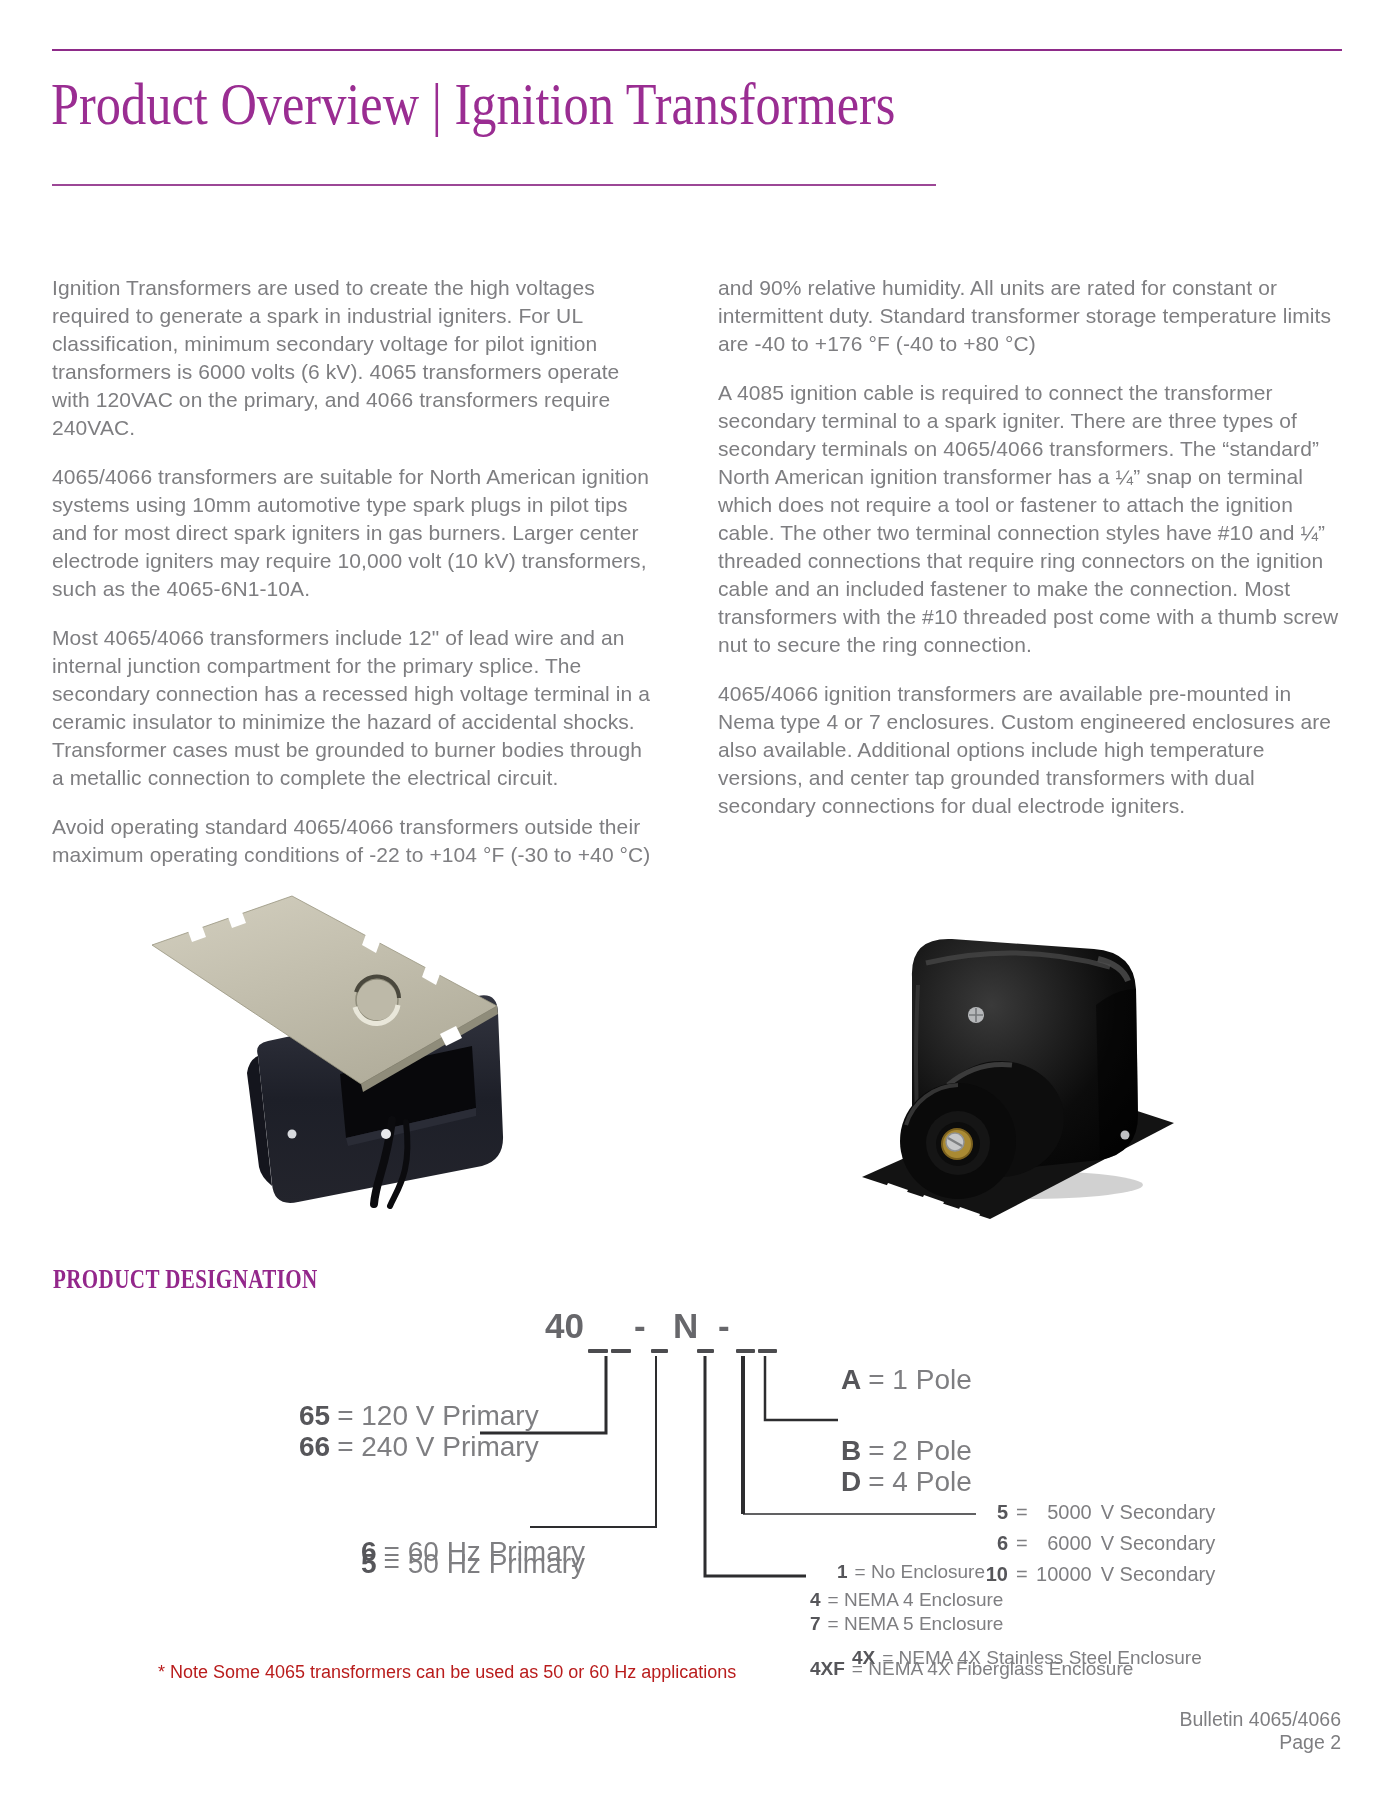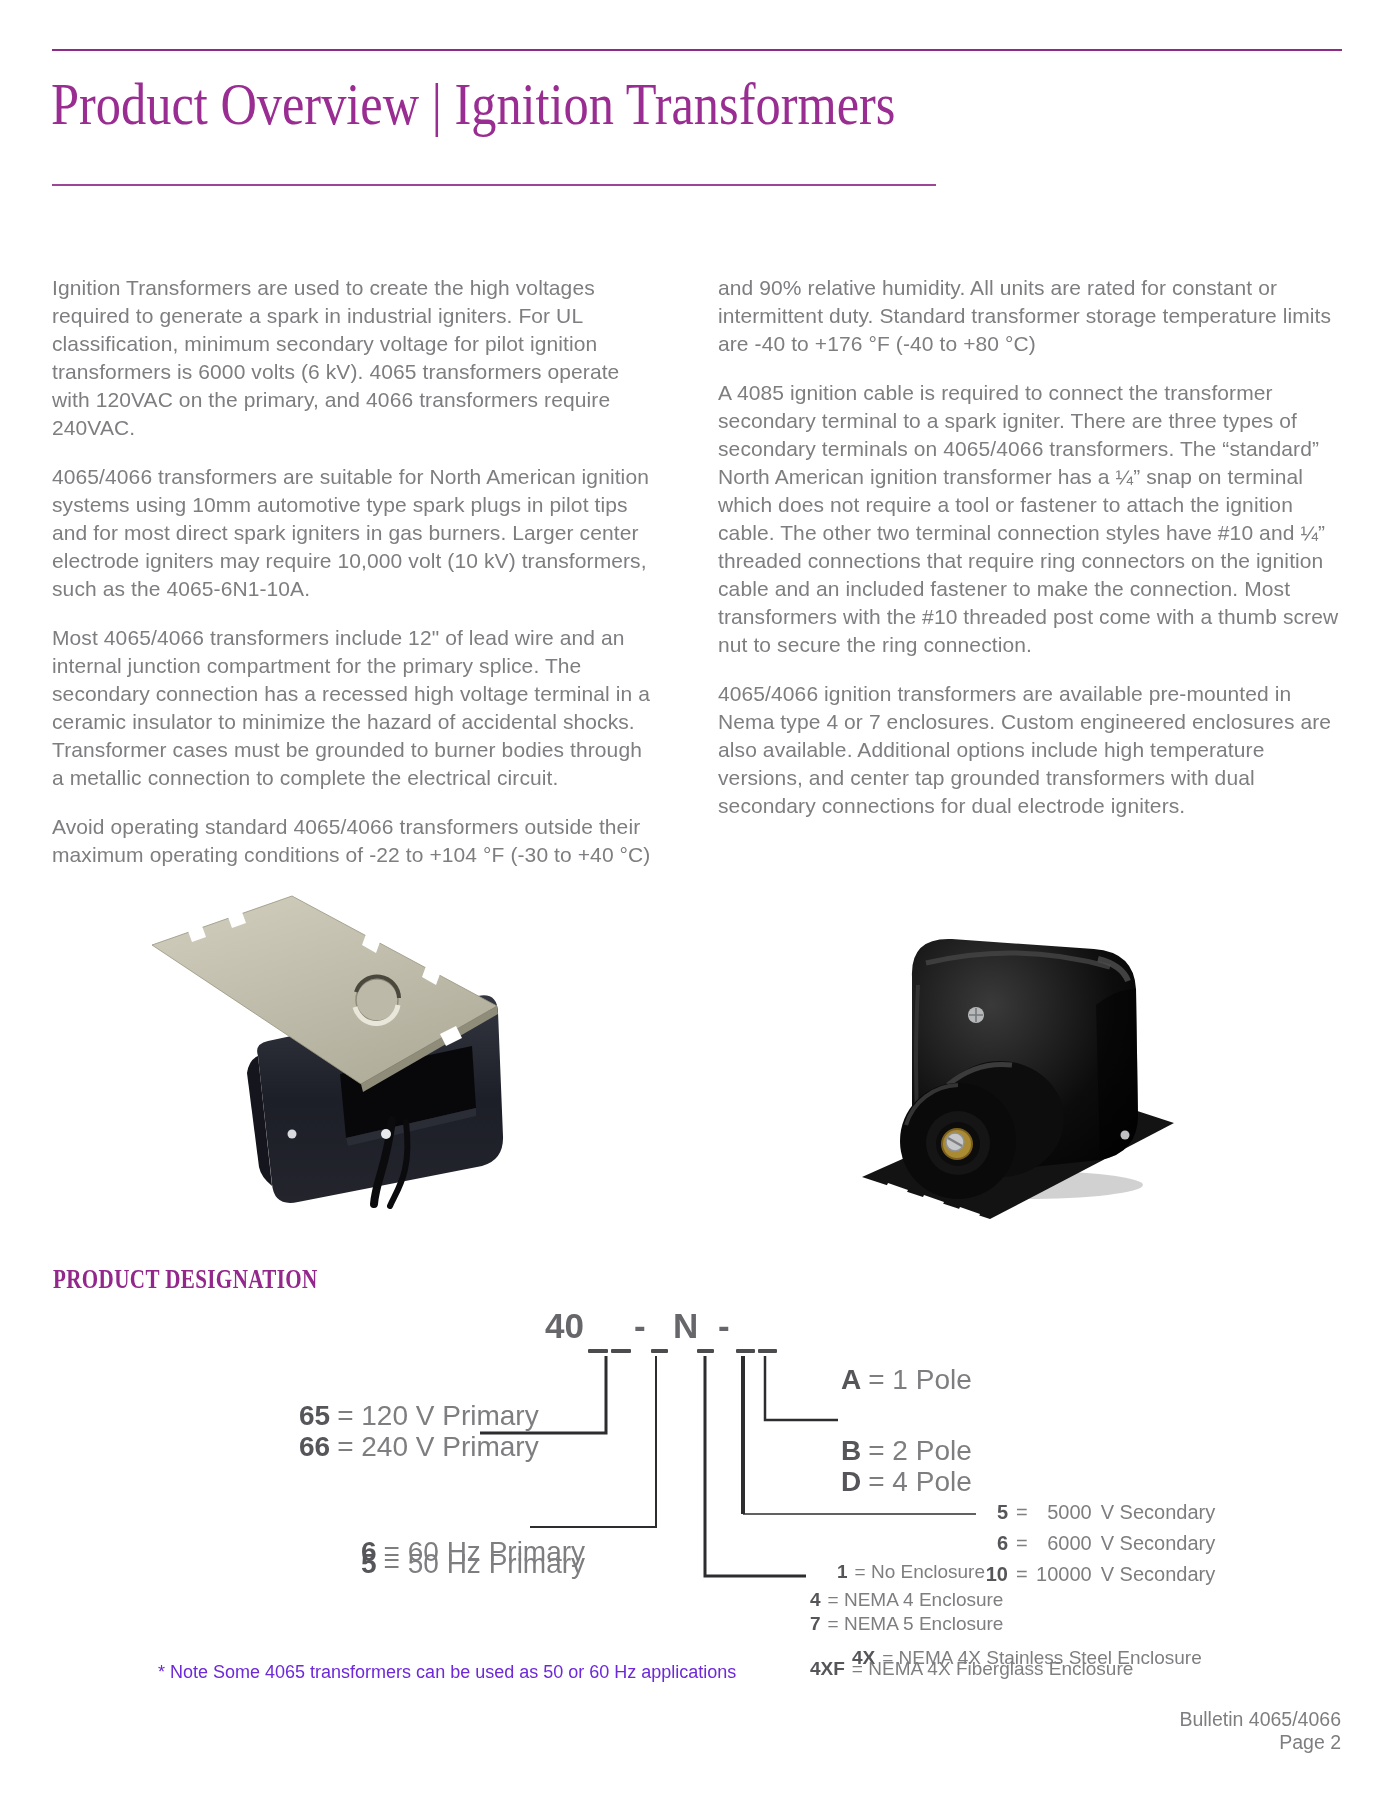--- a/index.html
+++ b/index.html
@@ -27,21 +27,21 @@
   .lines-svg{position:absolute;left:0;top:1255px;}
   .lbl{position:absolute;white-space:nowrap;font-size:28px;line-height:24px;color:#7e7e81;}
   .lbl b{font-weight:700;color:#56565a;}
   .lbl .desc{margin-left:7px;}
   .lbl-enc{font-size:19px;}
   .sec-row{position:absolute;display:flex;white-space:nowrap;font-size:20px;line-height:24px;color:#7e7e81;}
   .sec-key{display:inline-block;width:30px;text-align:right;font-weight:700;color:#56565a;}
   .sec-eq{display:inline-block;padding:0 6px 0 8px;}
   .sec-num{display:inline-block;width:58px;text-align:right;}
   .sec-suf{display:inline-block;padding-left:9px;}
-  .note{position:absolute;left:158px;top:1662px;font-size:18px;color:#6d28d9;white-space:nowrap;}
+  .note{position:absolute;left:158px;top:1662px;font-size:18px;color:#b91c1c;white-space:nowrap;}
   .footer{position:absolute;left:941px;top:1708px;width:400px;text-align:right;
           font-size:19.5px;line-height:23px;color:#7e7e81;}
 </style>
 </head>
 <body>
 
 <div class="page">
 
   <div class="rule rule-top"></div>
   <div class="title">Product Overview | Ignition Transformers</div>

